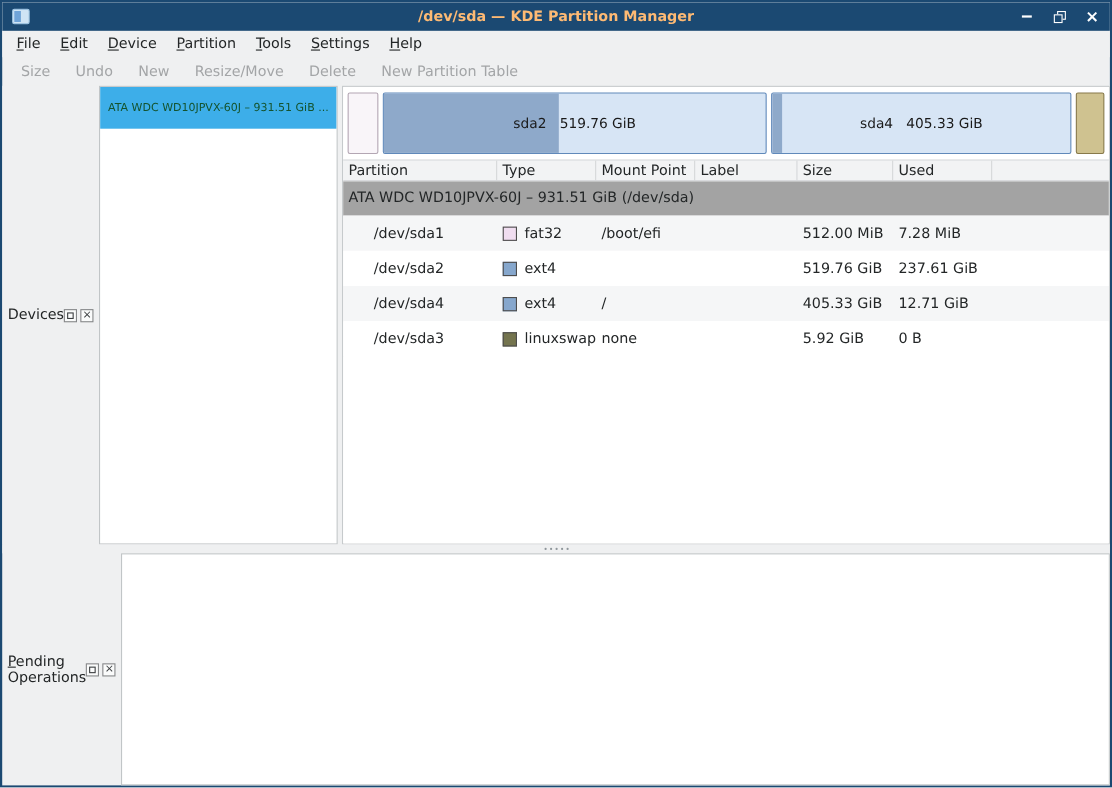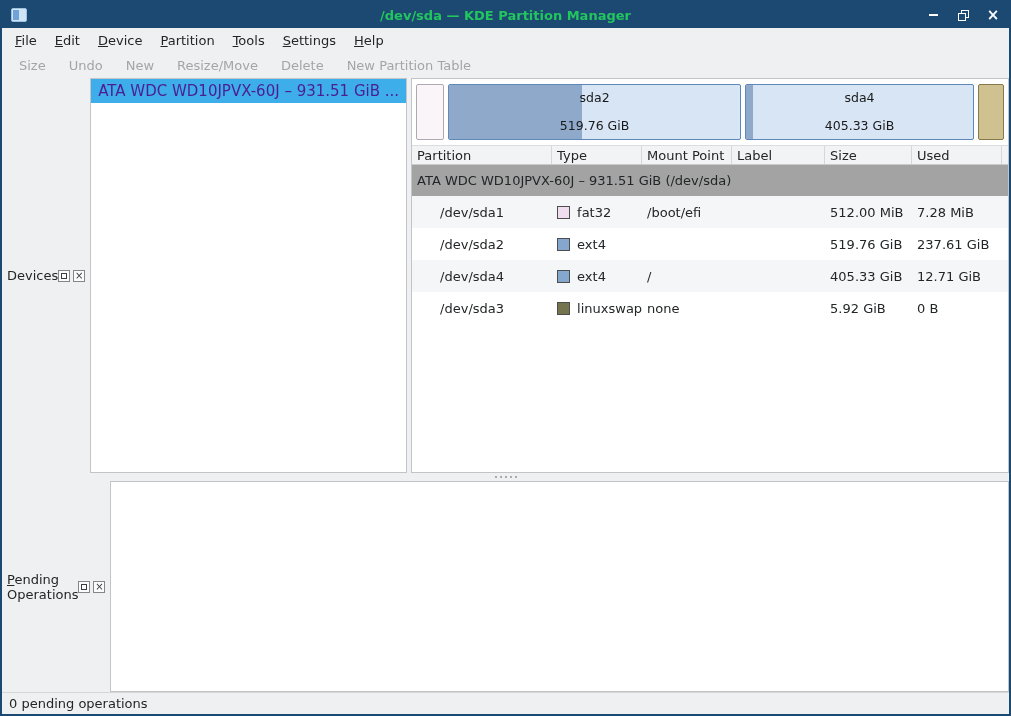--- a/index.html
+++ b/index.html
@@ -7,21 +7,21 @@
   body {
     font-family:"DejaVu Sans","Liberation Sans",sans-serif;
     font-size:13px; color:#232627; background:#eff0f1;
   }
   .window { width:1011px; height:716px; border:2px solid #1b4972; display:flex; flex-direction:column; background:#eff0f1; overflow:hidden; }
 
   
   .titlebar { flex:0 0 26px; background:#1b4972; color:#fff; display:flex; align-items:center; padding:0 9px; position:relative; }
   .app-icon { width:16px; height:14px; background:#cfe4f5; border:1px solid #9dc2e0; border-radius:2px; position:relative; z-index:2; }
   .app-icon::after { content:""; position:absolute; left:1px; top:1px; bottom:1px; width:6px; background:#6fa3d8; }
-  .titlebar-title { position:absolute; left:0; right:0; text-align:center; font-weight:bold; font-size:13px; color:#22c55e; }
+  .titlebar-title { position:absolute; left:0; right:0; text-align:center; font-weight:bold; font-size:13px; color:#fdba74; }
   .win-controls { margin-left:auto; display:flex; align-items:center; gap:16px; z-index:2; }
   .win-btn { width:14px; height:14px; display:flex; align-items:center; justify-content:center; cursor:default; }
   .glyph-min { width:9px; height:2px; background:#fff; }
   .glyph-restore { position:relative; width:11px; height:11px; }
   .glyph-restore .sq1 { position:absolute; right:0; top:0; width:8px; height:8px; border:1px solid #fff; }
   .glyph-restore .sq2 { position:absolute; left:0; bottom:0; width:8px; height:8px; border:1px solid #fff; background:#1b4972; }
   .glyph-close { color:#fff; font-size:15px; line-height:12px; font-weight:bold; }
 
   
   .menubar { flex:0 0 24px; display:flex; align-items:center; padding:0 4px; background:#eff0f1; }
@@ -35,27 +35,27 @@
   
   .main { flex:1 1 auto; display:flex; column-gap:4px; min-height:0; background:#eff0f1; }
 
   .devices-dock { flex:0 0 257px; display:flex; min-height:0; }
   .dock-header { flex:0 0 20px; display:flex; align-items:center; padding:0 5px; }
   .dock-buttons { margin-left:auto; display:flex; gap:3px; }
   .dock-btn { width:12px; height:12px; border:1px solid #848688; background:#fafbfb; display:flex; align-items:center; justify-content:center; color:#3b3e40; cursor:default; }
   .float-glyph { width:6px; height:6px; border:1px solid #3b3e40; }
   .close-glyph { font-size:10px; line-height:1; }
   .device-list { flex:1 1 auto; background:#fff; border:1px solid #c1c5c7; overflow:hidden; }
-  .device-item { height:24px; background:#3daee9; color:#4c1d95; display:flex; align-items:center; padding:0 7px; font-size:15px; white-space:nowrap; overflow:hidden; }
+  .device-item { height:38px; background:#3daee9; color:#14532d; display:flex; align-items:center; padding:0 7px; font-size:10px; white-space:nowrap; overflow:hidden; }
 
   .right-panel { flex:1 1 auto; background:#fff; border:1px solid #c1c5c7; display:flex; flex-direction:column; min-width:0; min-height:0; }
 
   
   .bar-area { flex:0 0 66px; display:flex; align-items:stretch; gap:4px; padding:5px 4px; background:#fff; }
-  .part-box { position:relative; border:1px solid #999; border-radius:2px; display:flex; flex-direction:column; justify-content:center; overflow:hidden; flex-shrink:0; cursor:default;gap:12px; }
+  .part-box { position:relative; border:1px solid #999; border-radius:2px; display:flex; flex-direction:row; align-items:center; justify-content:center; overflow:hidden; flex-shrink:0; cursor:default;gap:12px; }
   .part-box.grow { flex-basis:0; flex-shrink:1; }
   .part-fill { position:absolute; left:0; top:0; bottom:0; }
   .part-label { position:relative; z-index:1; text-align:center; line-height:1.3; font-size:12.5px; color:#1a1a1a; white-space:nowrap; }
 
   
   .table-header { flex:0 0 20px; display:grid; grid-template-columns:140px 90px 90px 93px 87px 90px 1fr; align-items:stretch; background:#f2f3f4; border-top:1px solid #dadcde; border-bottom:1px solid #c9cbcd; }
   .th { display:flex; align-items:center; padding:0 5px; border-right:1px solid #d5d7d9; cursor:default; white-space:nowrap; overflow:hidden; }
   .th.filler { border-right:none; }
   .group-row { flex:0 0 31px; display:flex; align-items:center; padding:0 5px; font-weight:normal; background:#a3a3a3; white-space:nowrap; }
   .data-row { flex:0 0 32px; display:grid; grid-template-columns:140px 90px 90px 93px 87px 90px 1fr; align-items:center; background:#fff; cursor:default; }
@@ -246,17 +246,14 @@
             <span class="float-glyph"></span>
           </span>
         <span class="dock-btn">
             <span class="close-glyph">×</span>
           </span>
       </span>
     </div>
     <div class="pending-content"></div>
   </div>
 
-  <div class="statusbar">
-    <span>0 pending operations</span>
-  </div>
 
 </div>
 
 </body></html>

